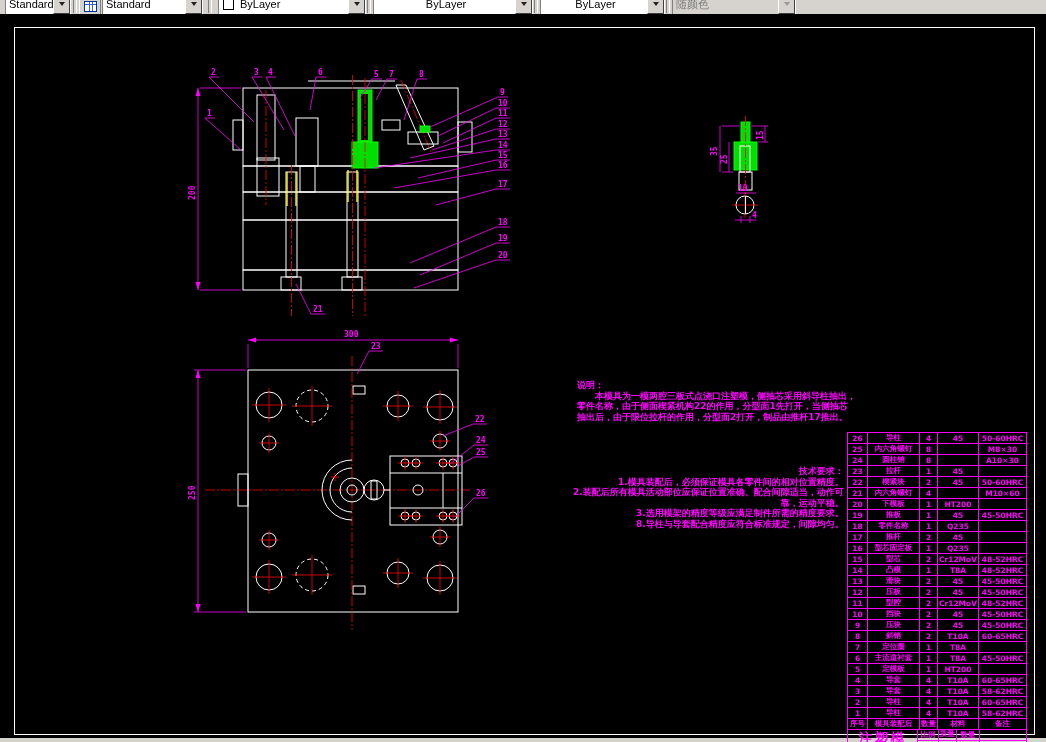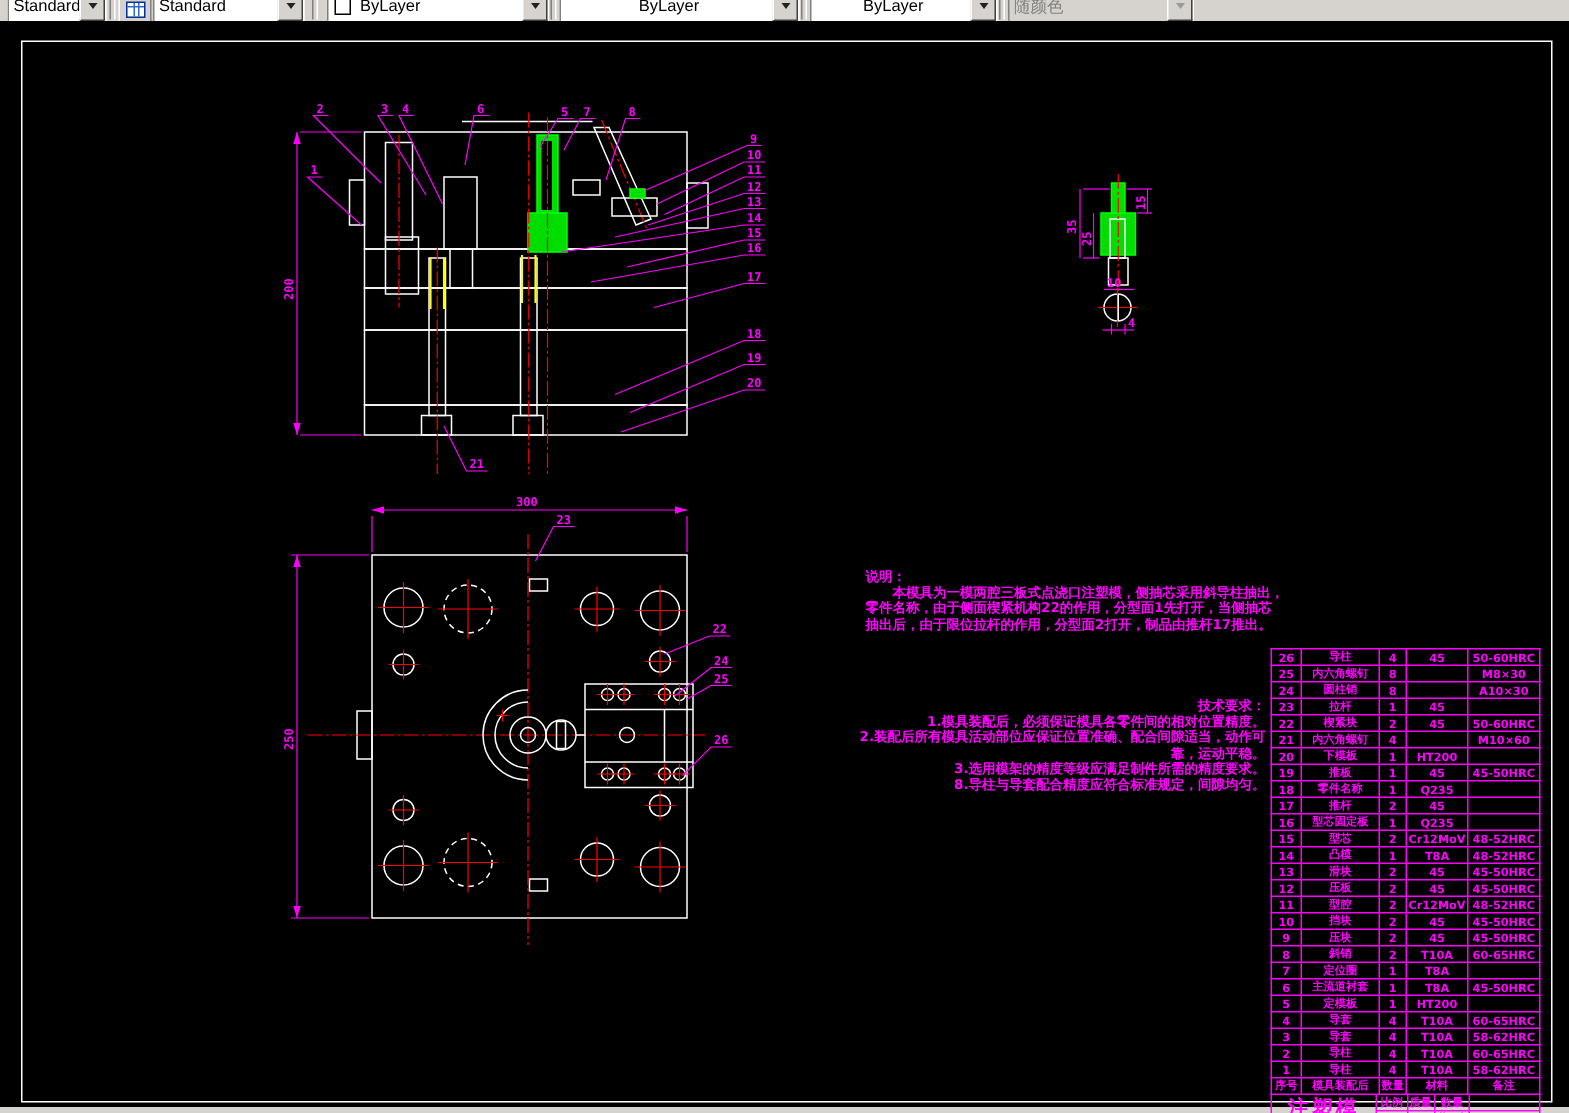--- a/index.html
+++ b/index.html
@@ -579,21 +579,21 @@
             <td>备注</td>
           </tr>
         </tbody>
     </table>
 
     <div class="tb-row" style="height:19px;">
       <div class="bigtitle" style="width:71px;">注塑模</div>
       <div style="width:108px;">
         <div style="display:flex;align-items:center;">
           <div class="tb-cell" style="width:20px;">比例</div>
-          <div class="tb-cell" style="width:17px;">质量</div>
+          <div class="tb-cell" style="width:17px;font-family:Liberation Mono, monospace;">质量</div>
           <div class="tb-cell" style="width:23px;">数量</div>
           <div class="tb-cell" style="width:46px;"></div>
         </div>
         <div style="display:flex;">
           <div class="tb-cell" style="width:20px;">1:2</div>
           <div class="tb-cell" style="width:17px;"></div>
           <div class="tb-cell" style="width:23px;">共1张</div>
           <div class="tb-cell" style="width:46px;"></div>
         </div>
       </div>

